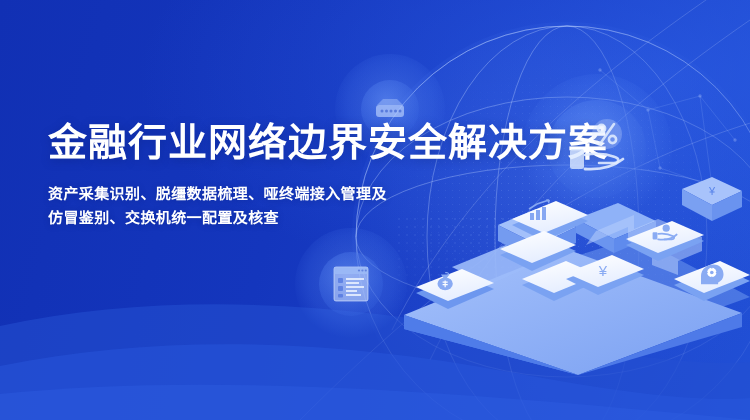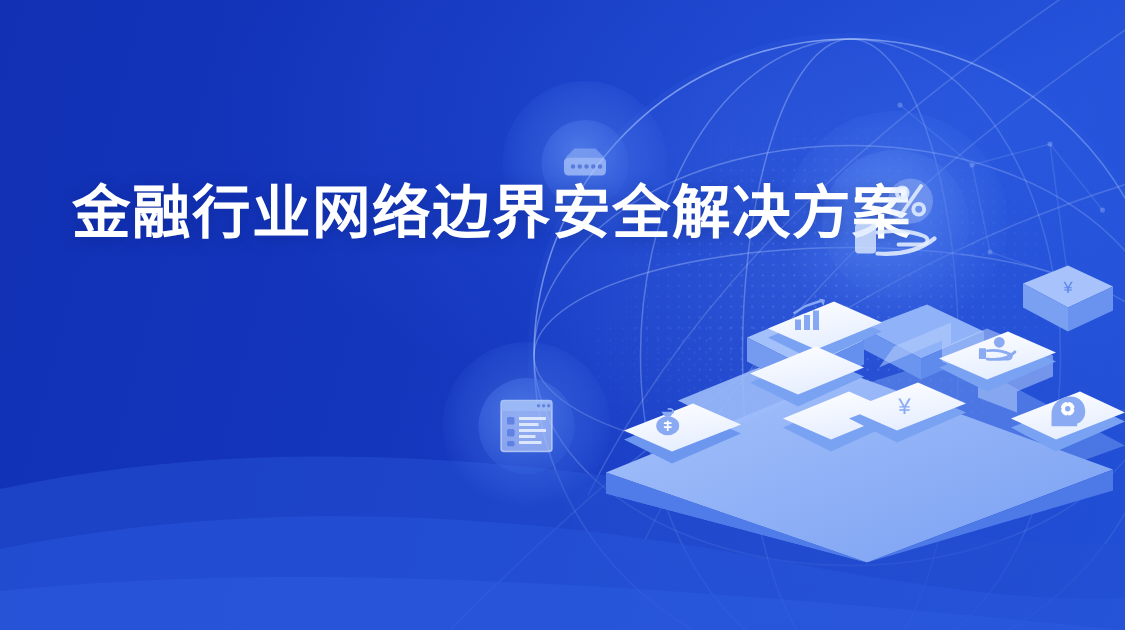--- a/index.html
+++ b/index.html
@@ -303,15 +303,19 @@
           <g stroke="#8aabf3" stroke-width="1.3">
             <path d="M2 -11.5 L2 -9.5 M2 -0.5 L2 1.5 M-4.5 -5 L-2.5 -5 M6.5 -5 L8.5 -5"></path>
           </g>
         </g>
       </g>
     </svg>
   </div>
 
   <div id="text-block">
     <h1 id="page-title">金融行业网络边界安全解决方案</h1>
+    <div id="subtitle">
+      <p class="subtitle-line">资产采集识别、脱缰数据梳理、哑终端接入管理及</p>
+      <p class="subtitle-line">仿冒鉴别、交换机统一配置及核查</p>
+    </div>
   </div>
 
 </div>
 
 </body></html>

